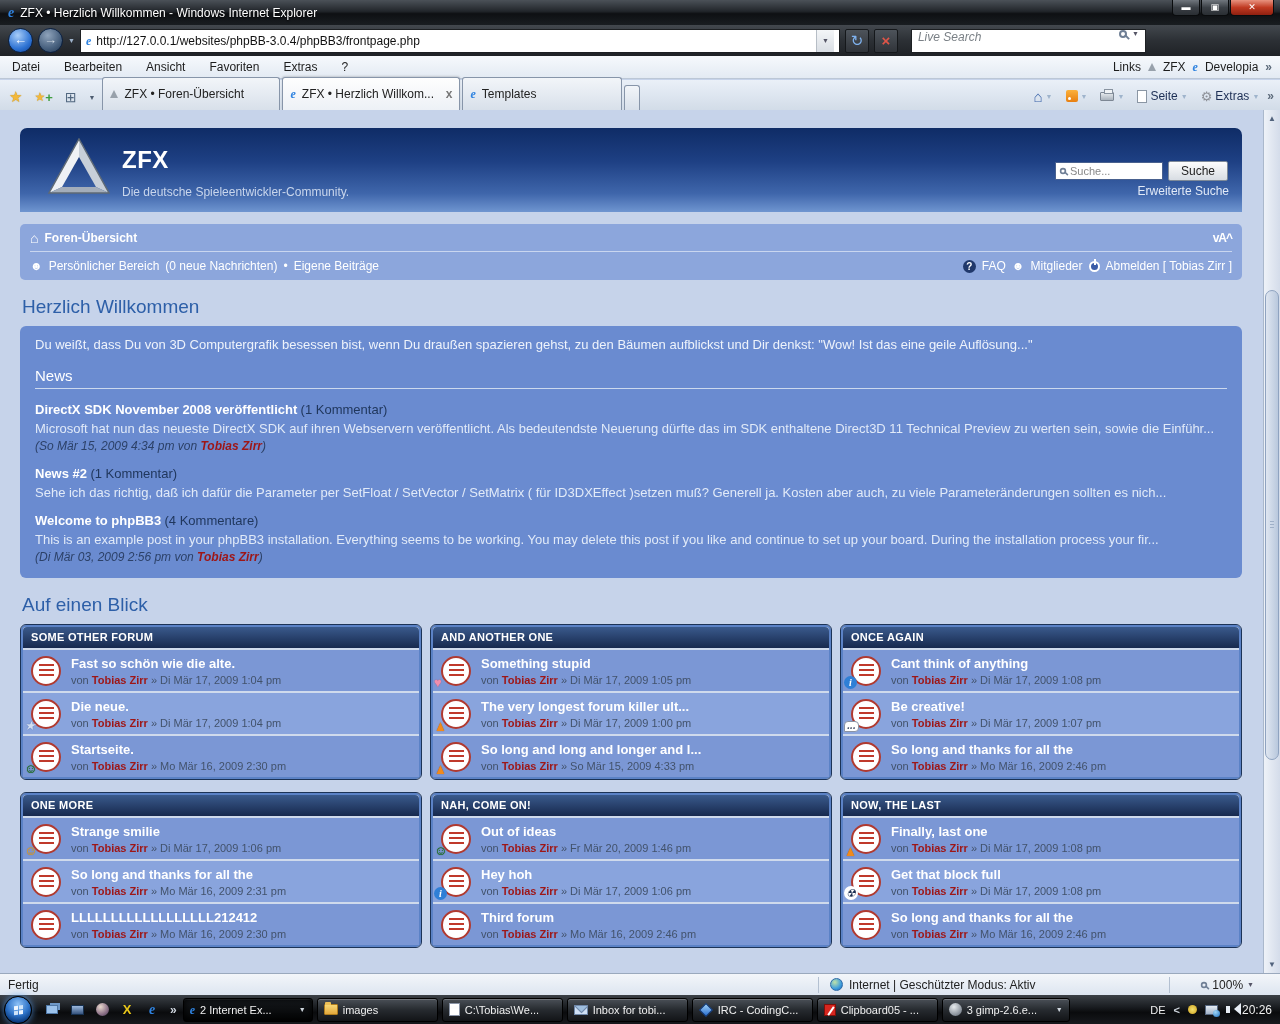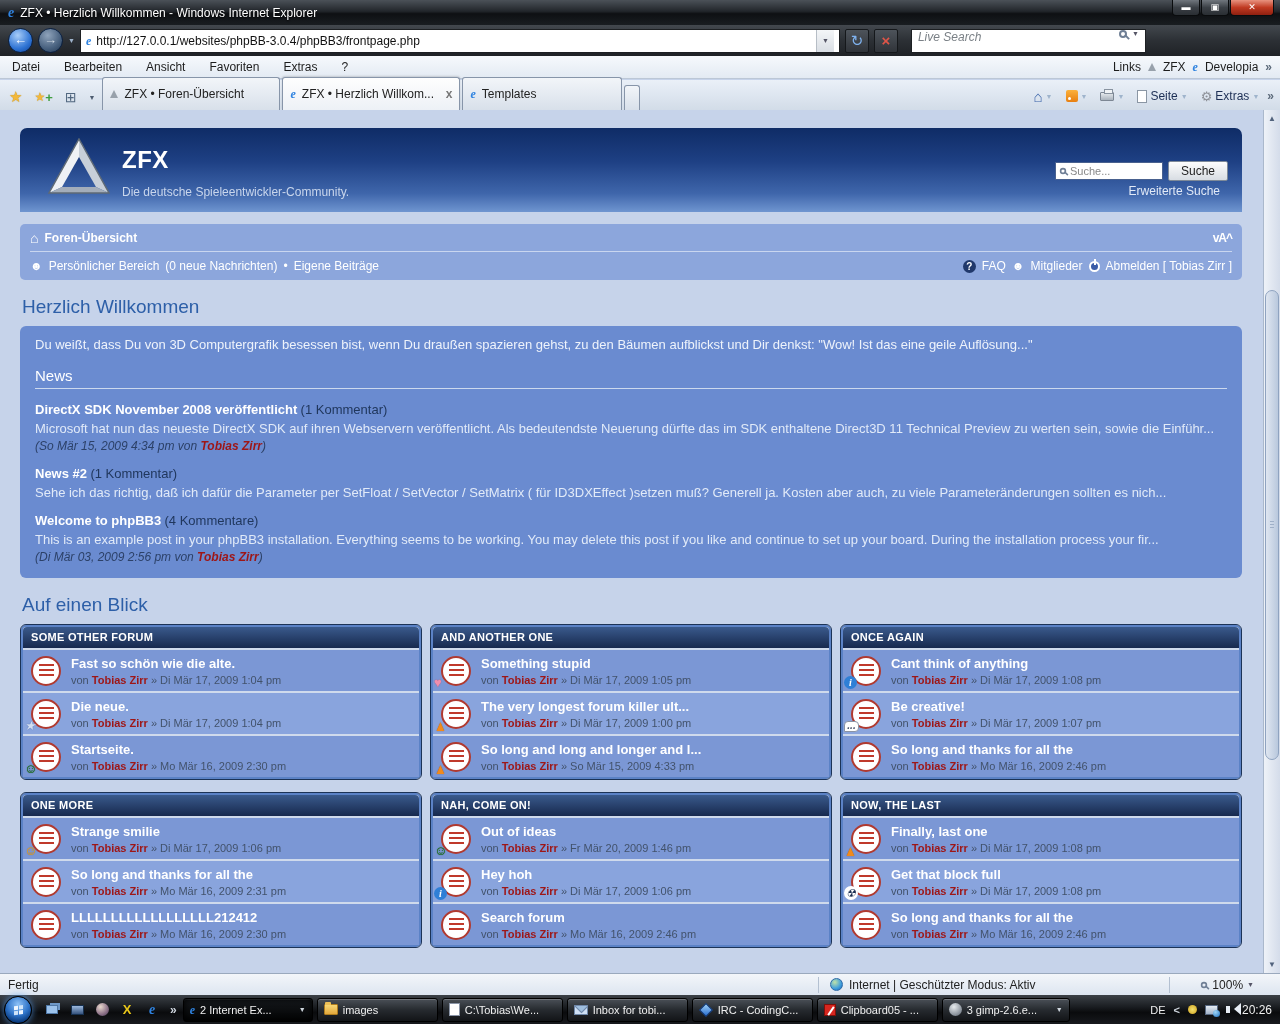--- a/index.html
+++ b/index.html
@@ -79,21 +79,21 @@
     background:linear-gradient(180deg,#0f2c66 0%,#1e4084 40%,#3f66ab 78%,#6f95d0 100%)}
   .banner .logo{position:absolute;left:28px;top:10px}
   .brand{position:absolute;left:102px;top:18px;color:#fff}
   .brand .bn{font-size:24px;font-weight:bold;letter-spacing:.5px}
   .brand .bt{font-size:12px;color:#c9d6ec;margin-top:11px}
   .bsearch{position:absolute;right:14px;top:33px;display:flex;align-items:center;gap:5px}
   .bsearch .sin{width:108px;height:18px;border:1px solid #49618f;background:#fff;display:flex;align-items:center;gap:3px;padding:0 3px}
   .bsearch input{flex:1;border:none;outline:none;font-size:11px;min-width:0;color:#444;font-family:"Liberation Sans",sans-serif}
   .bsearch input::placeholder{color:#888}
   .sbtn{height:20px;padding:0 12px;font-size:12px;color:#222;background:linear-gradient(#fdfdfd,#d8dde3);border:1px solid #7e8a99;border-radius:2px}
-  .advs{position:absolute;right:22px;top:56px;color:#e2eaf7;font-size:12px}
+  .advs{position:absolute;right:13px;top:56px;color:#e2eaf7;font-size:12px}
 
   .navstrip{background:#8ca6dc;border-radius:5px;margin-top:12px;padding:0 10px;color:#fff}
   .nrow{height:28px;display:flex;align-items:center;gap:6px}
   .nrow.first{border-bottom:1px solid #c9d6ef;font-weight:bold}
   .homeico{font-size:14px;color:#fff}
   .fsz{margin-left:auto;font-weight:bold;letter-spacing:-1px;font-size:12px}
   .nright{margin-left:auto;display:flex;align-items:center;gap:6px}
   .qicon{width:13px;height:13px;border-radius:50%;background:#20386b;color:#fff;font-size:10px;font-weight:bold;text-align:center;line-height:13px;display:inline-block}
   .usr{font-size:12px;line-height:10px}
   .pow{width:11px;height:11px;border:2px solid #fff;border-radius:50%;position:relative;display:inline-block;background:#3a5ca8}
@@ -482,21 +482,21 @@
                 <i class="ov ov-info">i</i>
               </span>
               <div class="tmeta">
                 <a class="ttitle">Hey hoh</a>
                 <div class="tby"><span>von</span> <a class="red">Tobias Zirr</a> <span class="sep">»</span> <span>Di Mär 17, 2009 1:06 pm</span></div>
               </div>
             </div>
             <div class="frow d">
               <span class="ticon"></span>
               <div class="tmeta">
-                <a class="ttitle">Search forum</a>
+                <a class="ttitle">Third forum</a>
                 <div class="tby"><span>von</span> <a class="red">Tobias Zirr</a> <span class="sep">»</span> <span>Mo Mär 16, 2009 2:46 pm</span></div>
               </div>
             </div>
           </div>
           <div class="fbox">
             <div class="fhead">NOW, THE LAST</div>
             <div class="frow d">
               <span class="ticon">
                 <i class="ov ov-flame">▲</i>
               </span>

